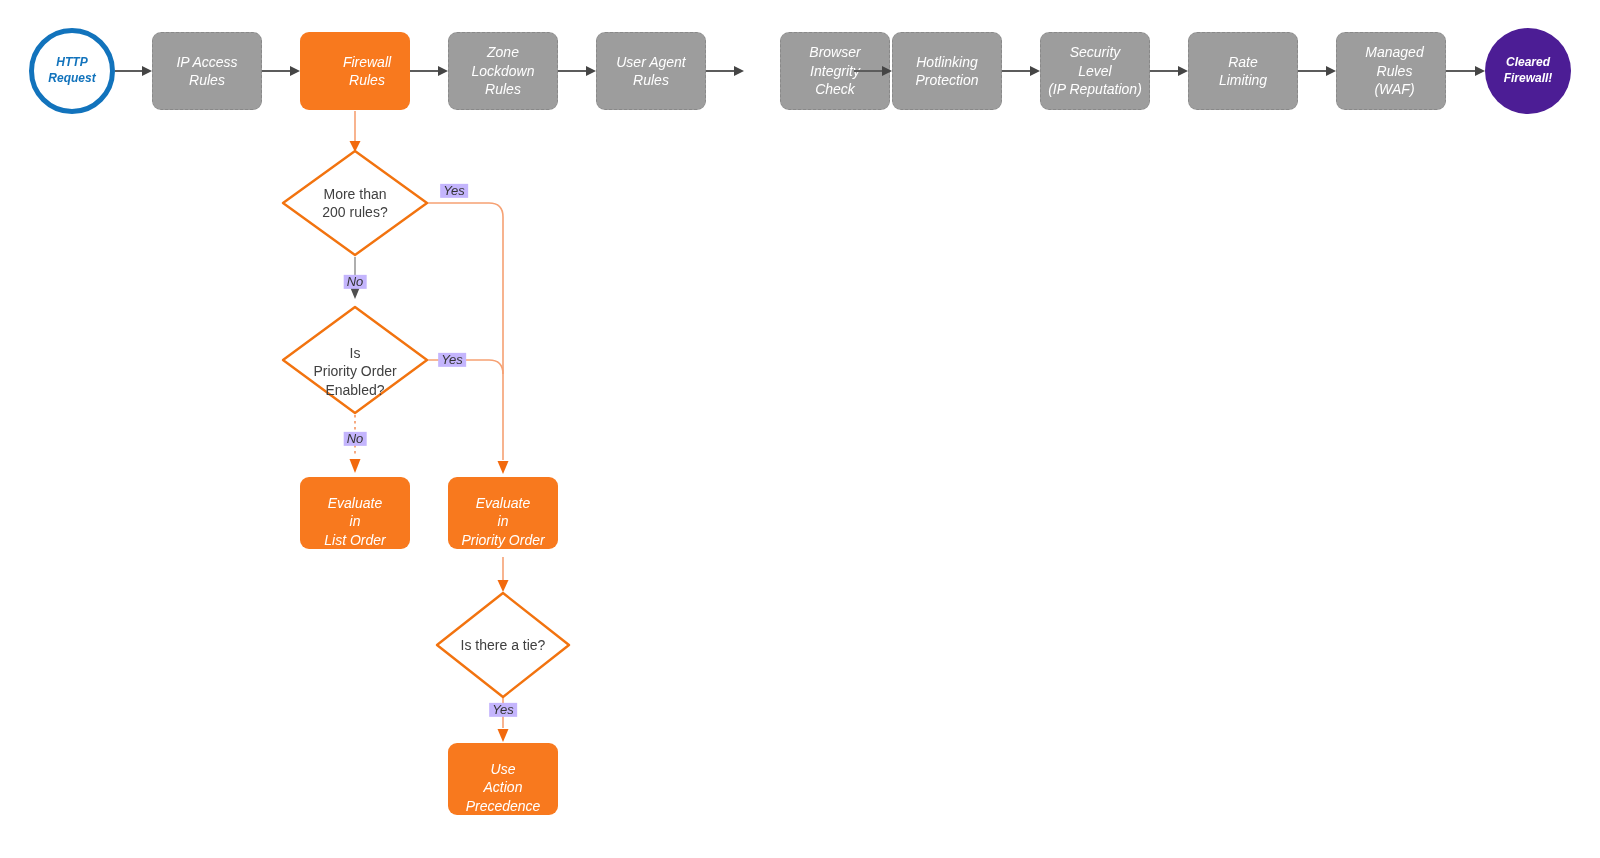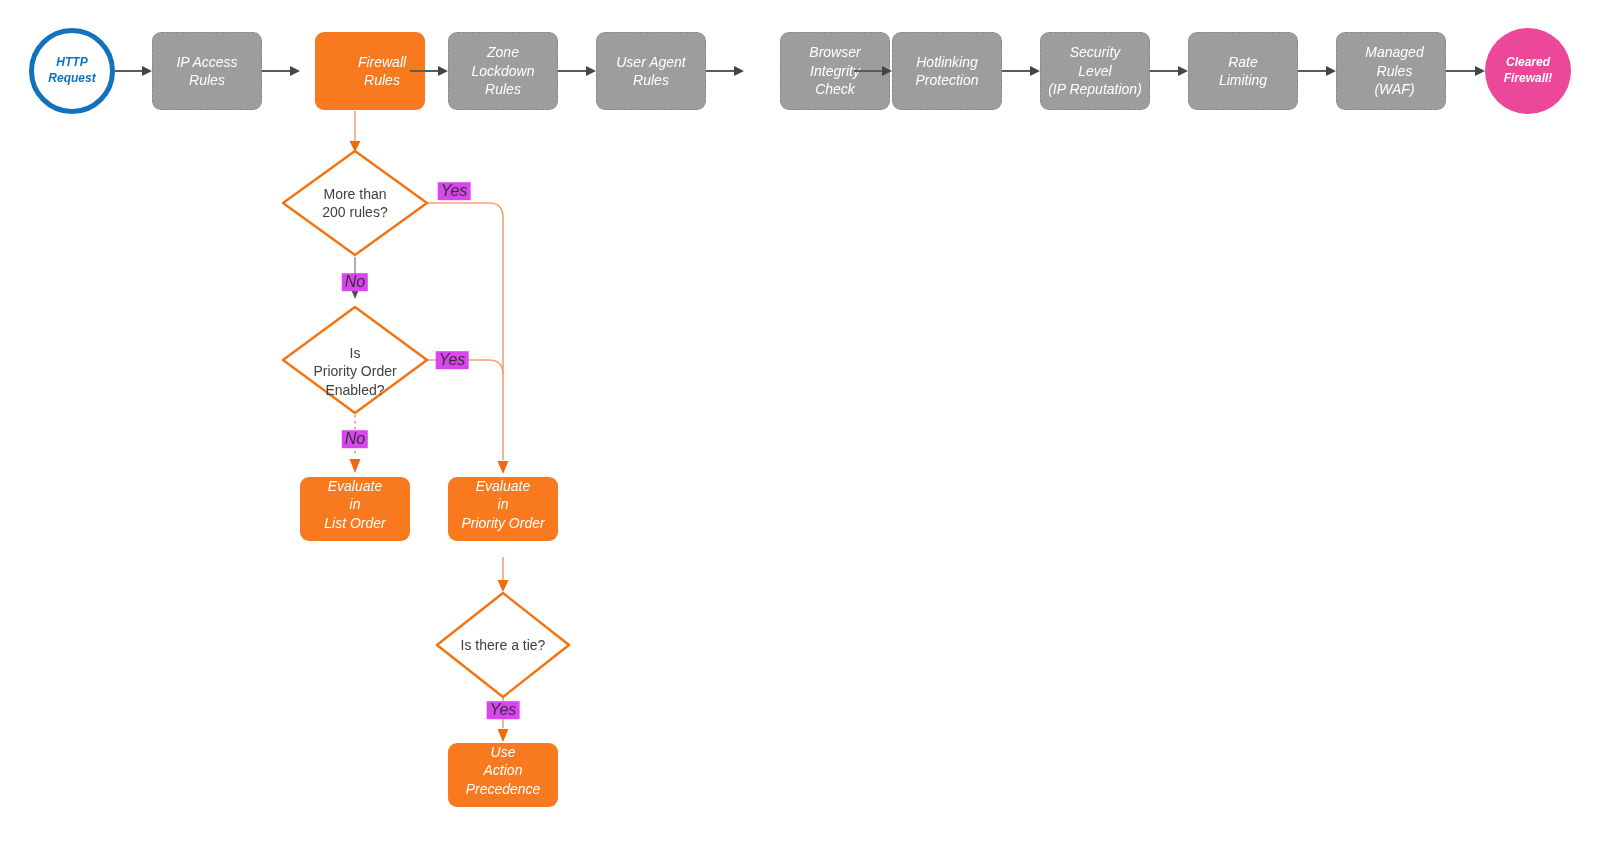--- a/index.html
+++ b/index.html
@@ -16,40 +16,40 @@
   }
   .pnode.gray{background:#9d9d9d;border:1px dashed #898989;}
   .pnode.orange{background:#f8791e;}
   
   .circle{
     position:absolute;width:86px;height:86px;top:28px;border-radius:50%;
     display:flex;align-items:center;justify-content:center;box-sizing:border-box;
     font-size:12px;font-style:italic;font-weight:bold;
   }
   .circle.start{background:#ffffff;border:5px solid #1273bc;color:#1273bc;}
-  .circle.end{background:#ec4899;color:#ffffff;}
+  .circle.end{background:#4c1d95;color:#ffffff;}
   
   .conn{position:absolute;top:71px;height:0;display:flex;align-items:center;transform:translateY(-50%);}
   .conn .line{flex:1;height:2px;background:#5c5c5c;}
   .conn .tri{width:0;height:0;border-top:5px solid transparent;border-bottom:5px solid transparent;border-left:10px solid #454545;}
   
   .anode{
-    position:absolute;width:110px;height:64px;border-radius:9px;background:#f8791e;
-    display:flex;align-items:flex-start;justify-content:center;
+    position:absolute;width:110px;height:72px;border-radius:9px;background:#f8791e;
+    display:flex;align-items:flex-end;justify-content:center;
     font-size:14px;font-style:italic;color:#ffffff;
   }
   
   .dtext{
     position:absolute;display:flex;align-items:center;justify-content:center;
     font-size:14px;color:#404040;transform:translate(-50%,-50%);
   }
   
   .elabel{
-    position:absolute;transform:translate(-50%,-50%);font-size:16px;font-style:italic;
-    color:#333333;background:#d946ef;padding:0 3px;line-height:1.1;
+    position:absolute;transform:translate(-50%,-50%);font-size:13px;font-style:italic;
+    color:#333333;background:#c4b5fd;padding:0 3px;line-height:1.1;
   }
   svg.overlay{position:absolute;left:0;top:0;pointer-events:none;}
 </style>
 </head>
 <body>
 
 <div class="stage">
 
   <svg class="overlay" width="1600" height="858" viewBox="0 0 1600 858">
 
@@ -91,21 +91,21 @@
   <div class="pnode gray" style="left:152px;justify-content:center;">
     <span class="lbl">IP Access
 Rules</span>
   </div>
 
   <div class="conn" style="left:262px;width:38px;">
       <span class="line"></span>
       <span class="tri"></span>
     </div>
 
-  <div class="pnode orange" style="left:315px;padding-left:24px;">
+  <div class="pnode orange" style="left:300px;padding-left:24px;">
     <span class="lbl">Firewall
 Rules</span>
   </div>
 
   <div class="conn" style="left:410px;width:38px;">
       <span class="line"></span>
       <span class="tri"></span>
     </div>
 
   <div class="pnode gray" style="left:448px;">

